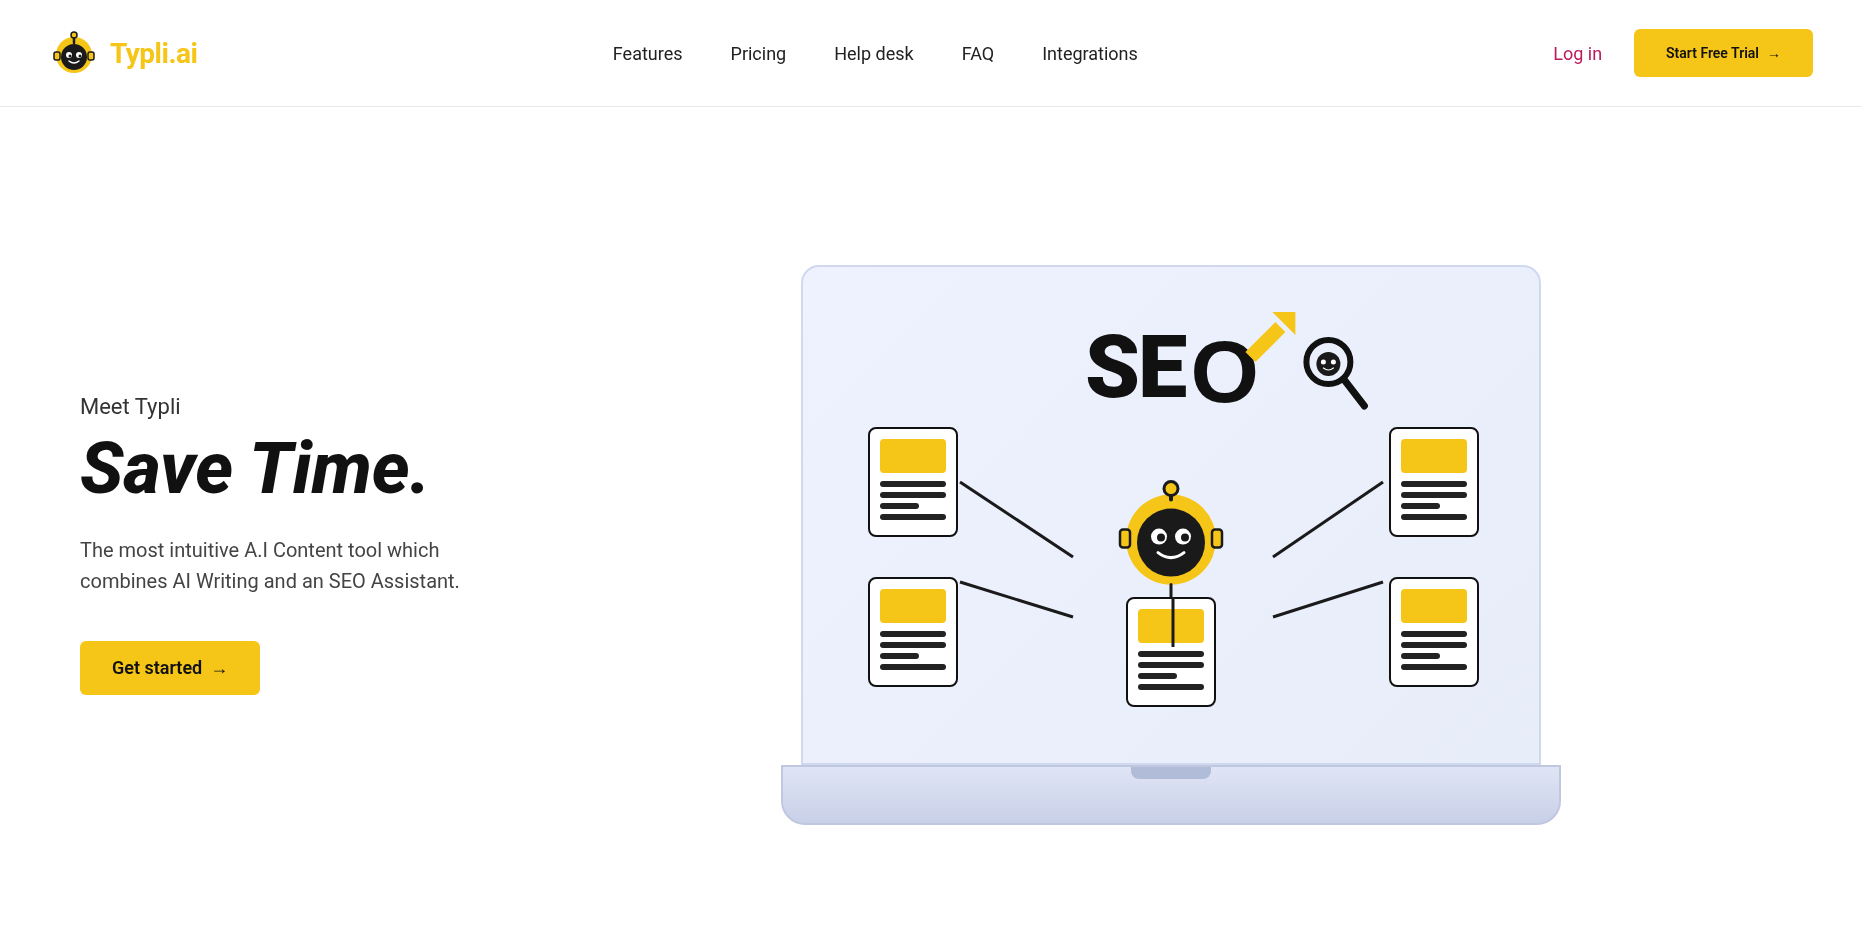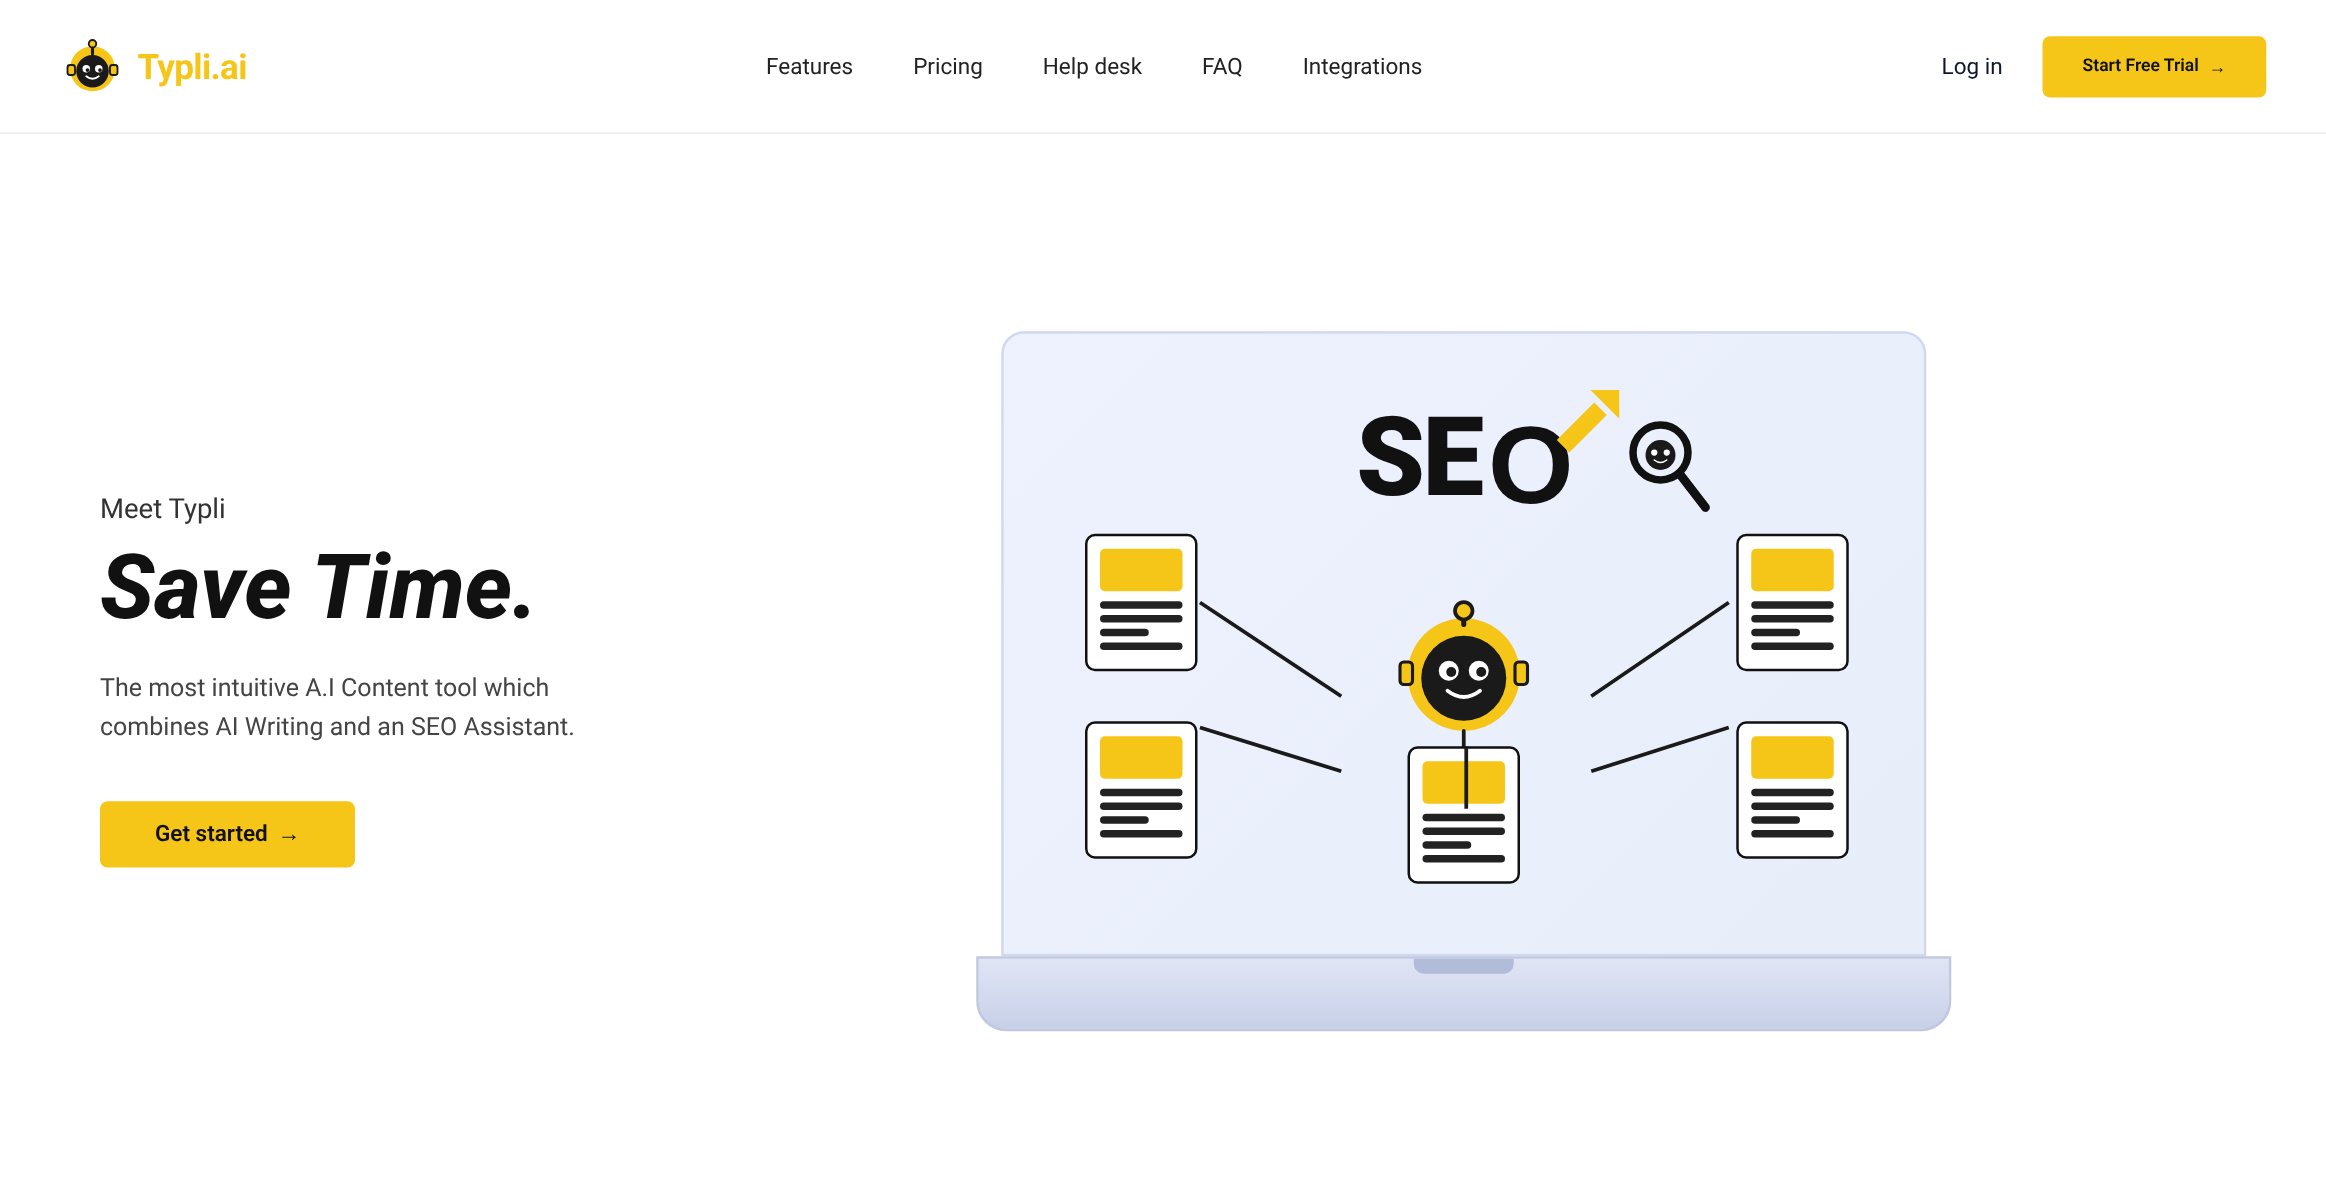--- a/index.html
+++ b/index.html
@@ -53,21 +53,21 @@
       text-decoration: none;
       font-weight: 400;
     }
     .nav-right {
       display: flex;
       align-items: center;
       gap: 32px;
     }
     .login-link {
       font-size: 18px;
-      color: #0f172a;
+      color: #be185d;
       text-decoration: none;
       font-weight: 400;
     }
     .cta-btn {
       background: #F5C518;
       color: #111;
       border: none;
       padding: 16px 32px;
       font-size: 14px;
       font-weight: 600;
@@ -111,21 +111,21 @@
       font-size: 20px;
       color: #444;
       line-height: 1.55;
       margin-bottom: 44px;
       max-width: 380px;
     }
     .get-started-btn {
       background: #F5C518;
       color: #111;
       border: none;
-      padding: 16px 44px;
+      padding: 16px 32px;
       font-size: 18px;
       font-weight: 600;
       border-radius: 6px;
       cursor: pointer;
       display: inline-flex;
       align-items: center;
       gap: 8px;
       text-decoration: none;
     }
 

